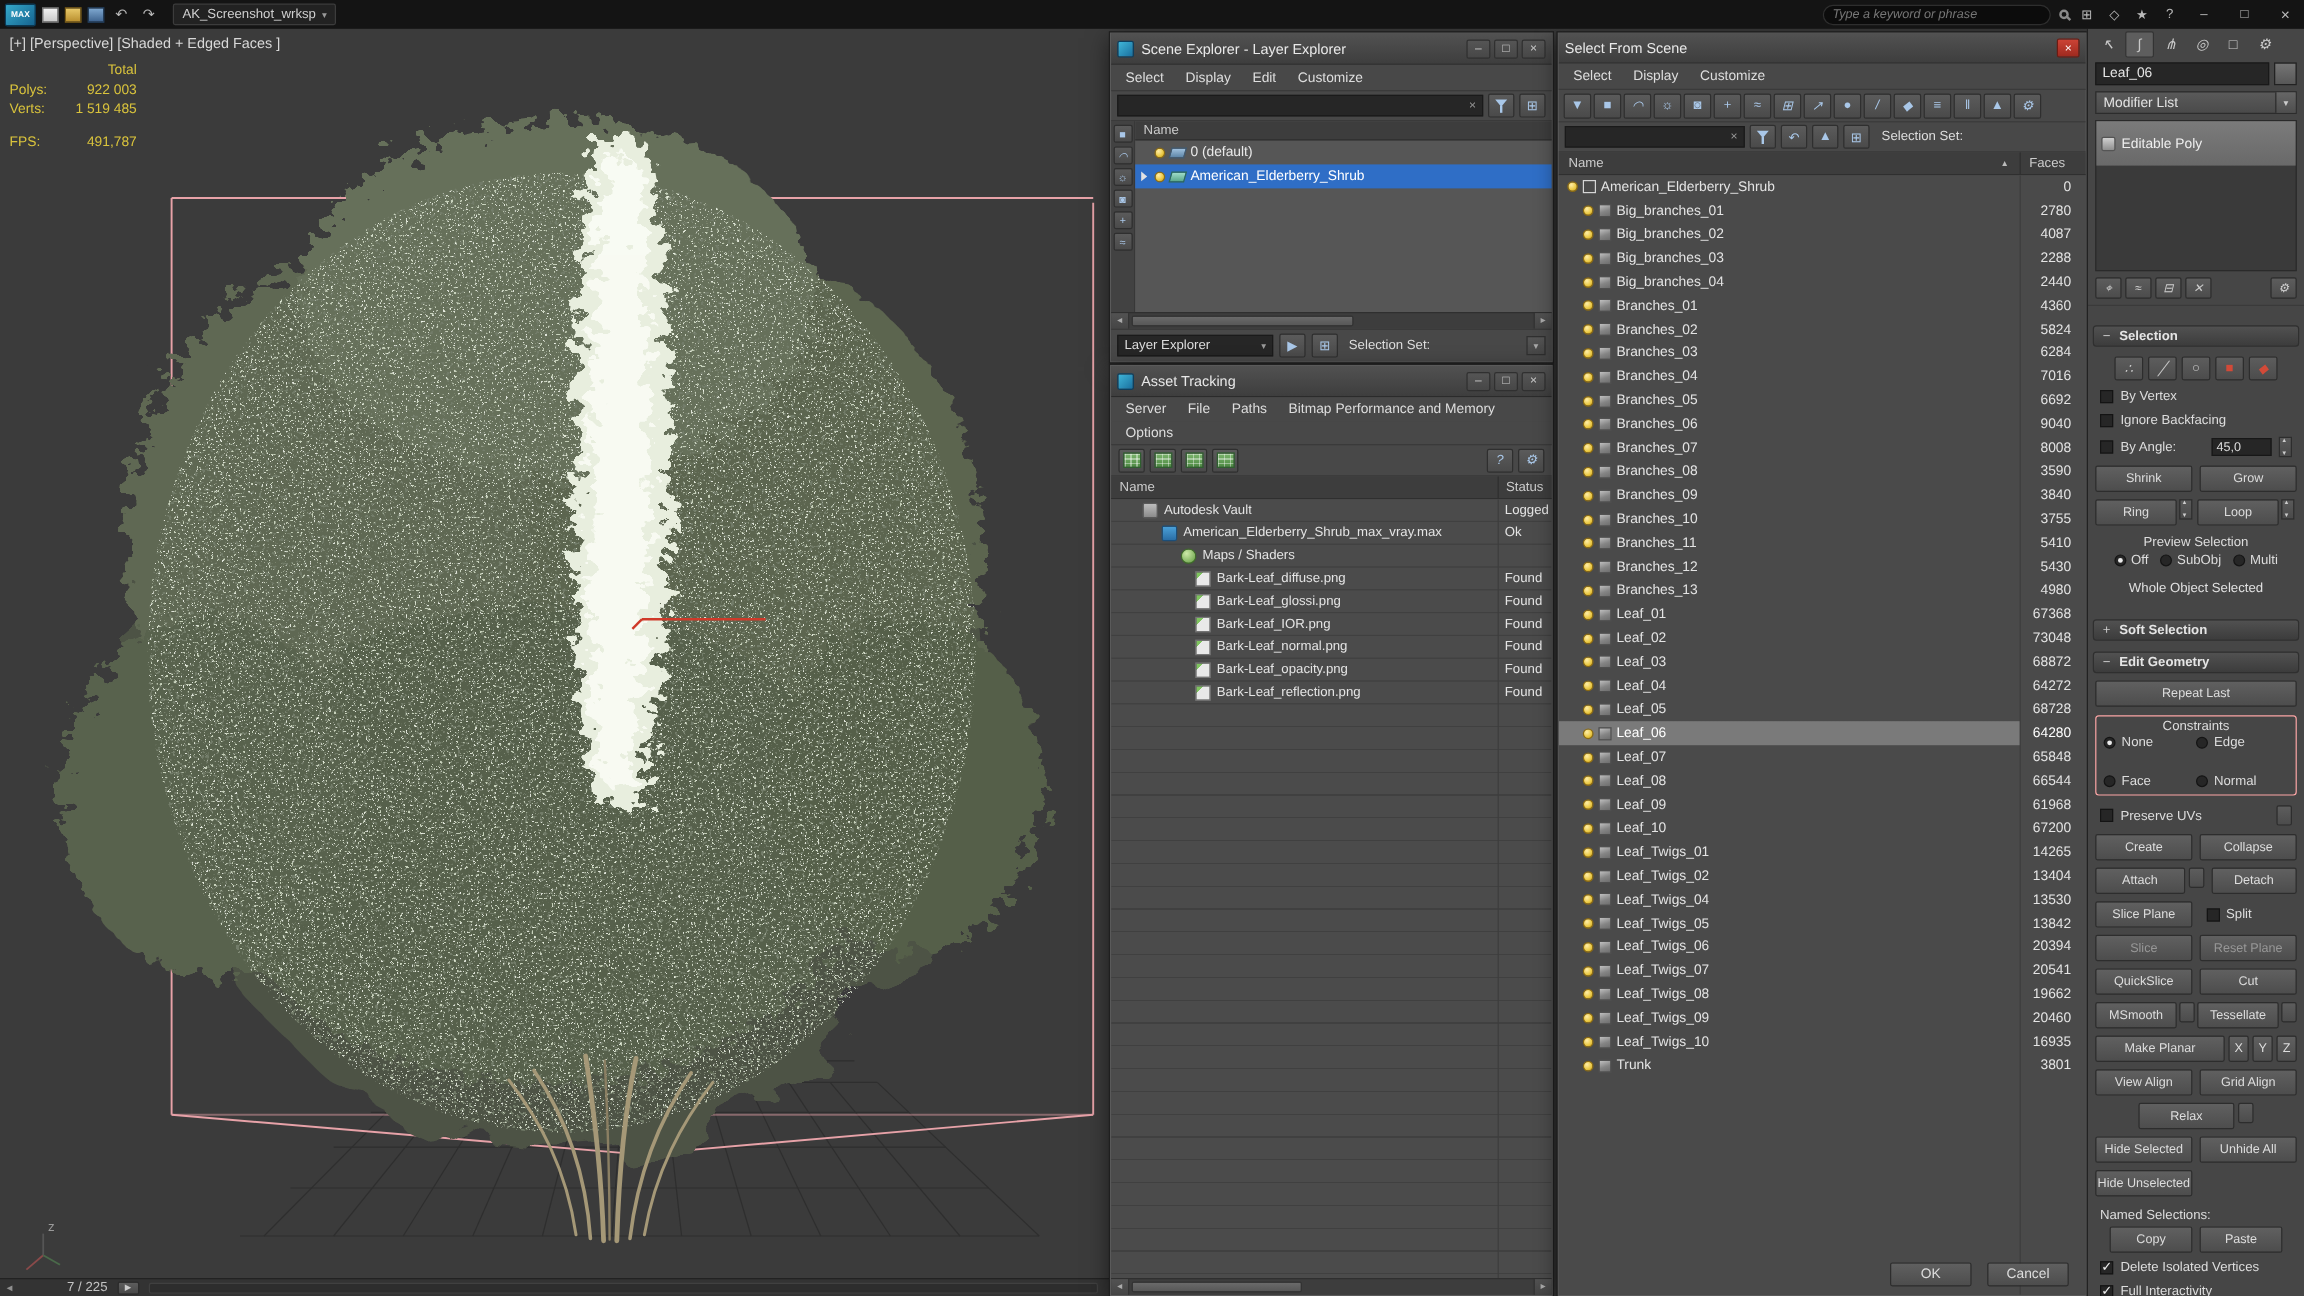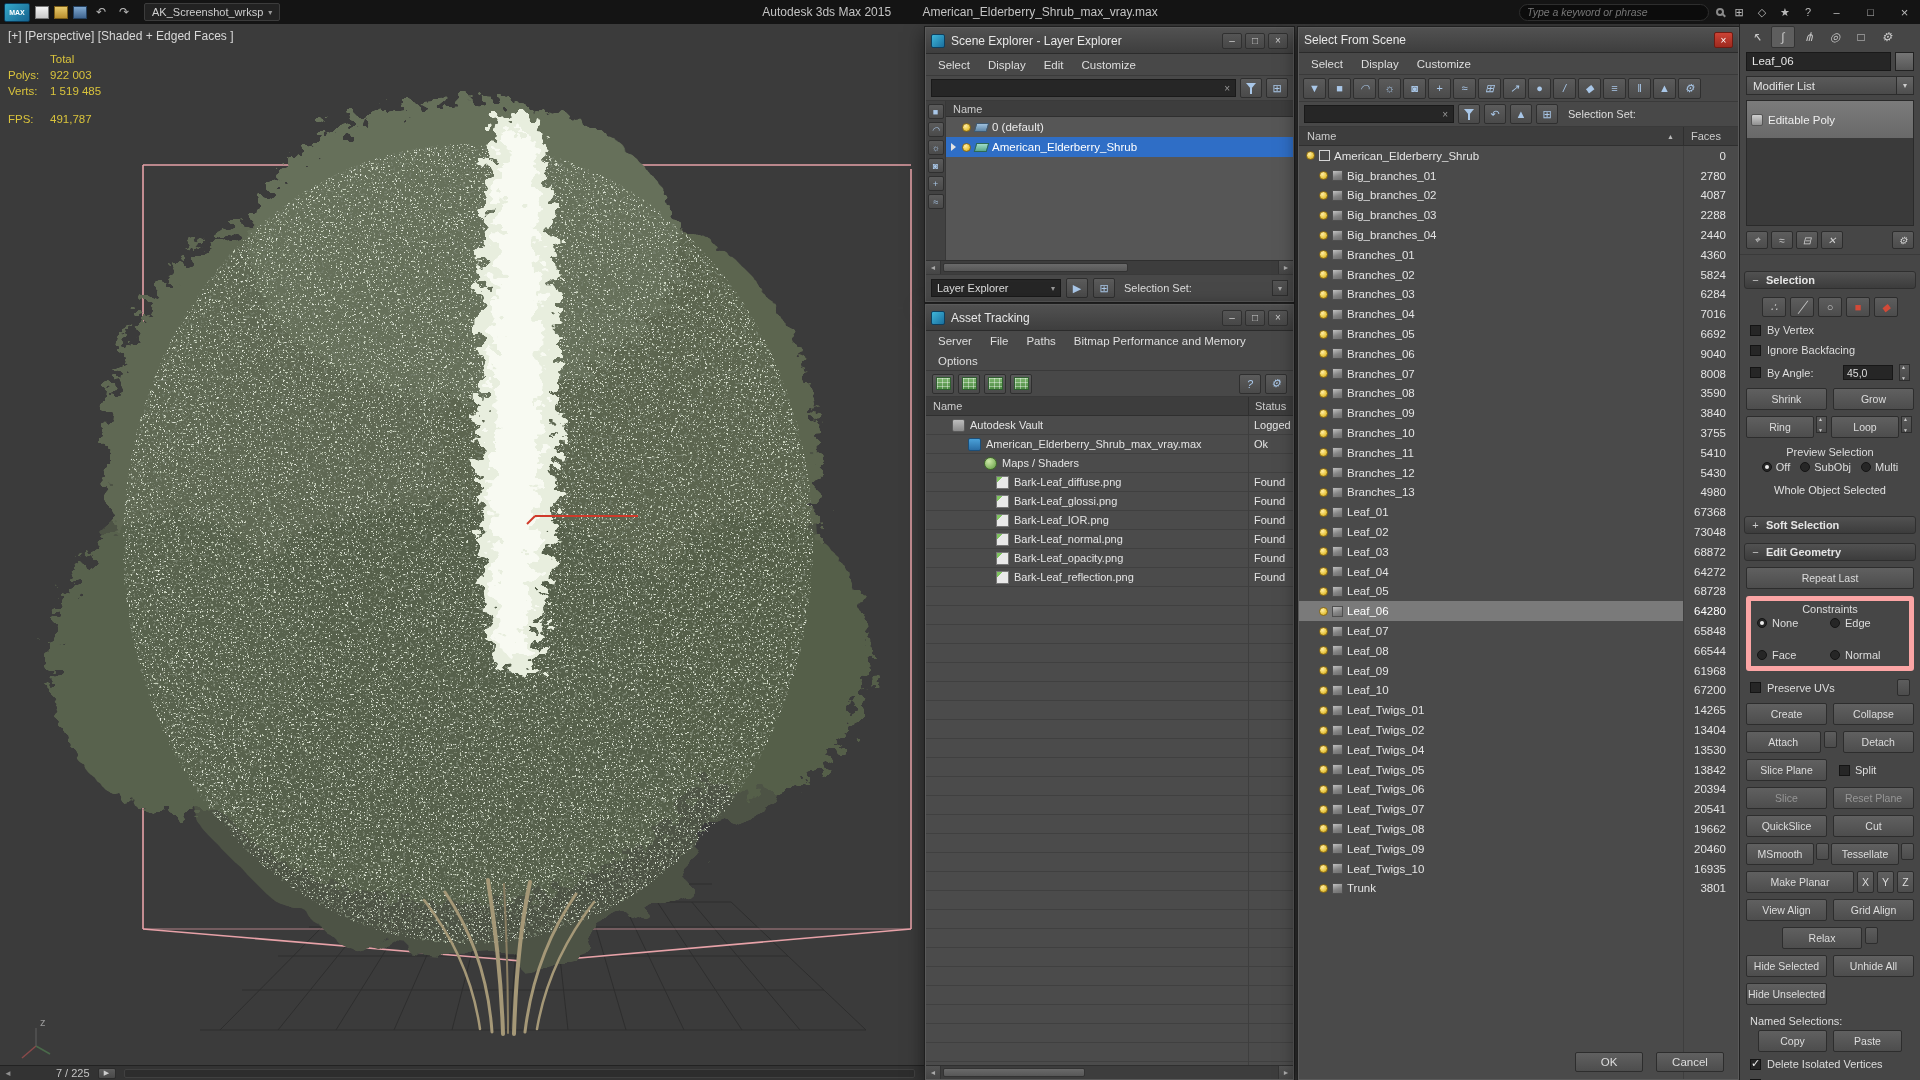--- a/index.html
+++ b/index.html
@@ -39,21 +39,21 @@
 .wbtn.close{font-size:13px}
 
 
 #viewport{position:absolute;left:0;top:24px;width:1300px;height:1041px;background:#3b3b3b;overflow:hidden}
 #vp-svg{position:absolute;left:0;top:0}
 .vp-label{position:absolute;left:8px;top:5px;color:#d8d8d8;font-size:12px;z-index:3}
 .vp-stats{position:absolute;left:8px;top:27px;z-index:3}
 .stat-row{display:grid;grid-template-columns:42px 64px;font-size:11.5px;line-height:16px;color:var(--stats-yellow)}
 .stat-row.gap{margin-top:12px}
 .stat-label{text-align:left}
-.stat-value{text-align:left}
+.stat-value{text-align:right}
 #vp-status{position:absolute;left:0;top:1065px;width:925px;height:15px;background:#333;
   border-top:1px solid #222;display:flex;align-items:center;z-index:5;gap:8px;padding:0 4px}
 .ts-arrow{color:#8f8f8f;font-size:8px}
 .ts-text{color:#c4c4c4;font-size:11px;margin-left:36px}
 .ts-btn{width:18px;height:11px;background:linear-gradient(#5d5d5d,#484848);border:1px solid #2c2c2c;
   color:#ccc;font-size:7px;display:flex;align-items:center;justify-content:center;border-radius:2px}
 .ts-track{flex:1;height:9px;background:#2d2d2d;border:1px solid #404040;border-radius:2px;margin-right:6px}
 
 
 .win{position:absolute;background:#484848;border:1px solid #5a5a5a;outline:1px solid #1f1f1f;
@@ -225,21 +225,21 @@
 .btn.dis{color:#979797}
 .btn-attach{display:grid;grid-template-columns:1fr 13px 1fr;gap:3px;margin:3px 6px;flex:none}
 .btn-attach .btn:last-child{margin-left:3px}
 .setbox{width:13px;height:17px;background:linear-gradient(#5d5d5d,#4c4c4c);border:1px solid #2d2d2d;border-radius:2px;flex:none}
 .btn-split{display:grid;grid-template-columns:1fr 1fr;gap:6px;margin:3px 6px;align-items:center;flex:none}
 .split-chk{display:flex;align-items:center;gap:5px;color:#ddd;font-size:11px;padding-left:6px}
 .btn-ms{display:grid;grid-template-columns:1fr 13px 1fr 13px;gap:2px;margin:3px 6px;flex:none}
 .btn-mp{display:grid;grid-template-columns:1fr 17px 17px 17px;gap:3px;margin:3px 6px;flex:none}
 .btn-relax{display:flex;justify-content:center;gap:3px;margin:3px 6px;flex:none}
 .btn-relax .btn{width:80px}
-.cgroup{margin:4px 6px;border:5px solid #fca5a5;border-radius:3px;padding:2px 6px 5px;flex:none}
+.cgroup{margin:4px 6px;border:1px solid #fca5a5;border-radius:3px;padding:2px 6px 5px;flex:none}
 .cg-label{text-align:center;font-size:11px;color:#ddd;margin-bottom:2px}
 .cg-grid{display:grid;grid-template-columns:1fr 1fr;row-gap:20px}
 .cg-grid label{display:flex;align-items:center;gap:5px;color:#ddd;font-size:11px}
 .cp-grouplabel{text-align:center;color:#ddd;font-size:11px;margin-top:5px;flex:none}
 .radio-row{display:flex;justify-content:center;gap:10px;margin-top:3px;color:#ddd;font-size:11px;flex:none}
 .radio-row label{display:flex;align-items:center;gap:4px}
 .cp-status{text-align:center;color:#e0e0e0;font-size:11px;margin:11px 0 14px;flex:none}
 .cp-label-left{margin:7px 10px 1px;color:#ddd;font-size:11px;flex:none}
 .btn2.inset{margin:2px 18px}
 </style>
@@ -255,24 +255,20 @@
         </div>
       <span class="tb-ico doc"></span>
       <span class="tb-ico folder"></span>
       <span class="tb-ico disk"></span>
       <span class="tb-glyph">↶</span>
       <span class="tb-glyph">↷</span>
       <div class="tb-workspace">
         <span>AK_Screenshot_wrksp</span>
         <span class="dd">▾</span>
       </div>
-    </div>
-    <div class="tb-title">
-      <span>Autodesk 3ds Max  2015</span>
-      <span class="tb-file">American_Elderberry_Shrub_max_vray.max</span>
     </div>
     <div class="tb-right">
       <div class="tb-search">
         <input placeholder="Type a keyword or phrase" style="">
       </div>
       <span class="mag"></span>
       <span class="tb-glyph sm">⊞</span>
       <span class="tb-glyph sm">◇</span>
       <span class="tb-glyph sm">★</span>
       <span class="tb-glyph sm">?</span>

